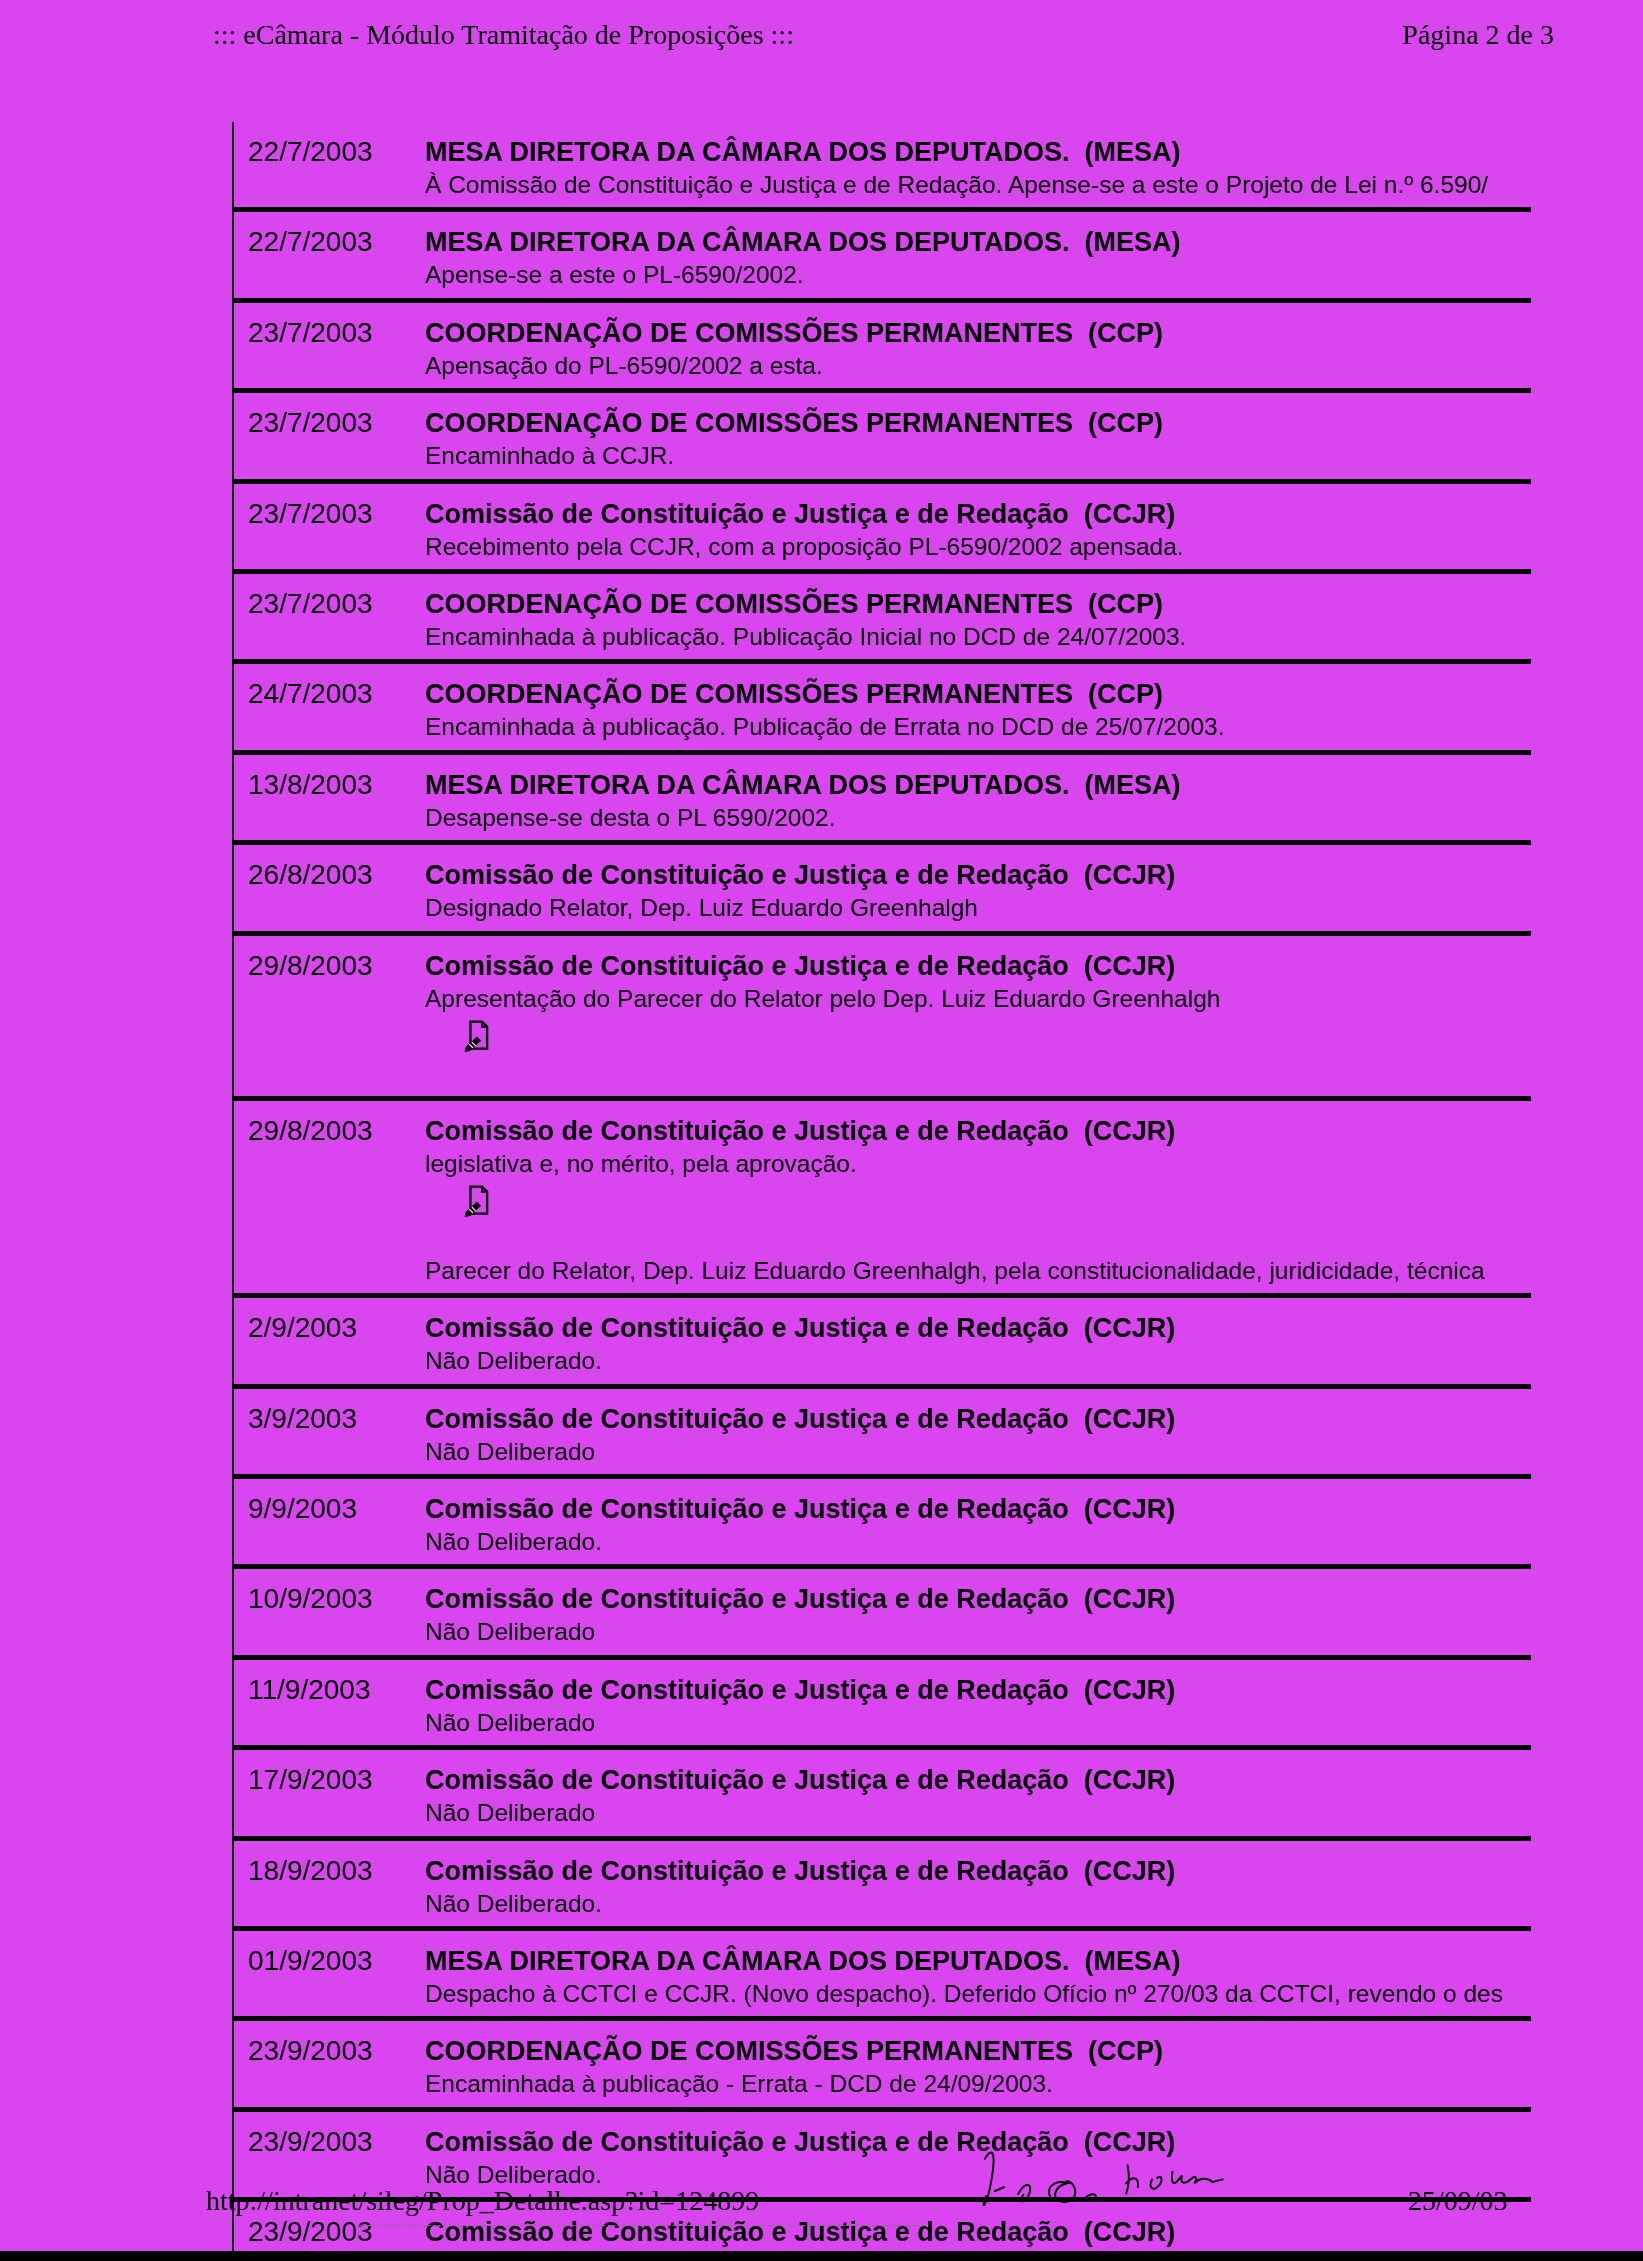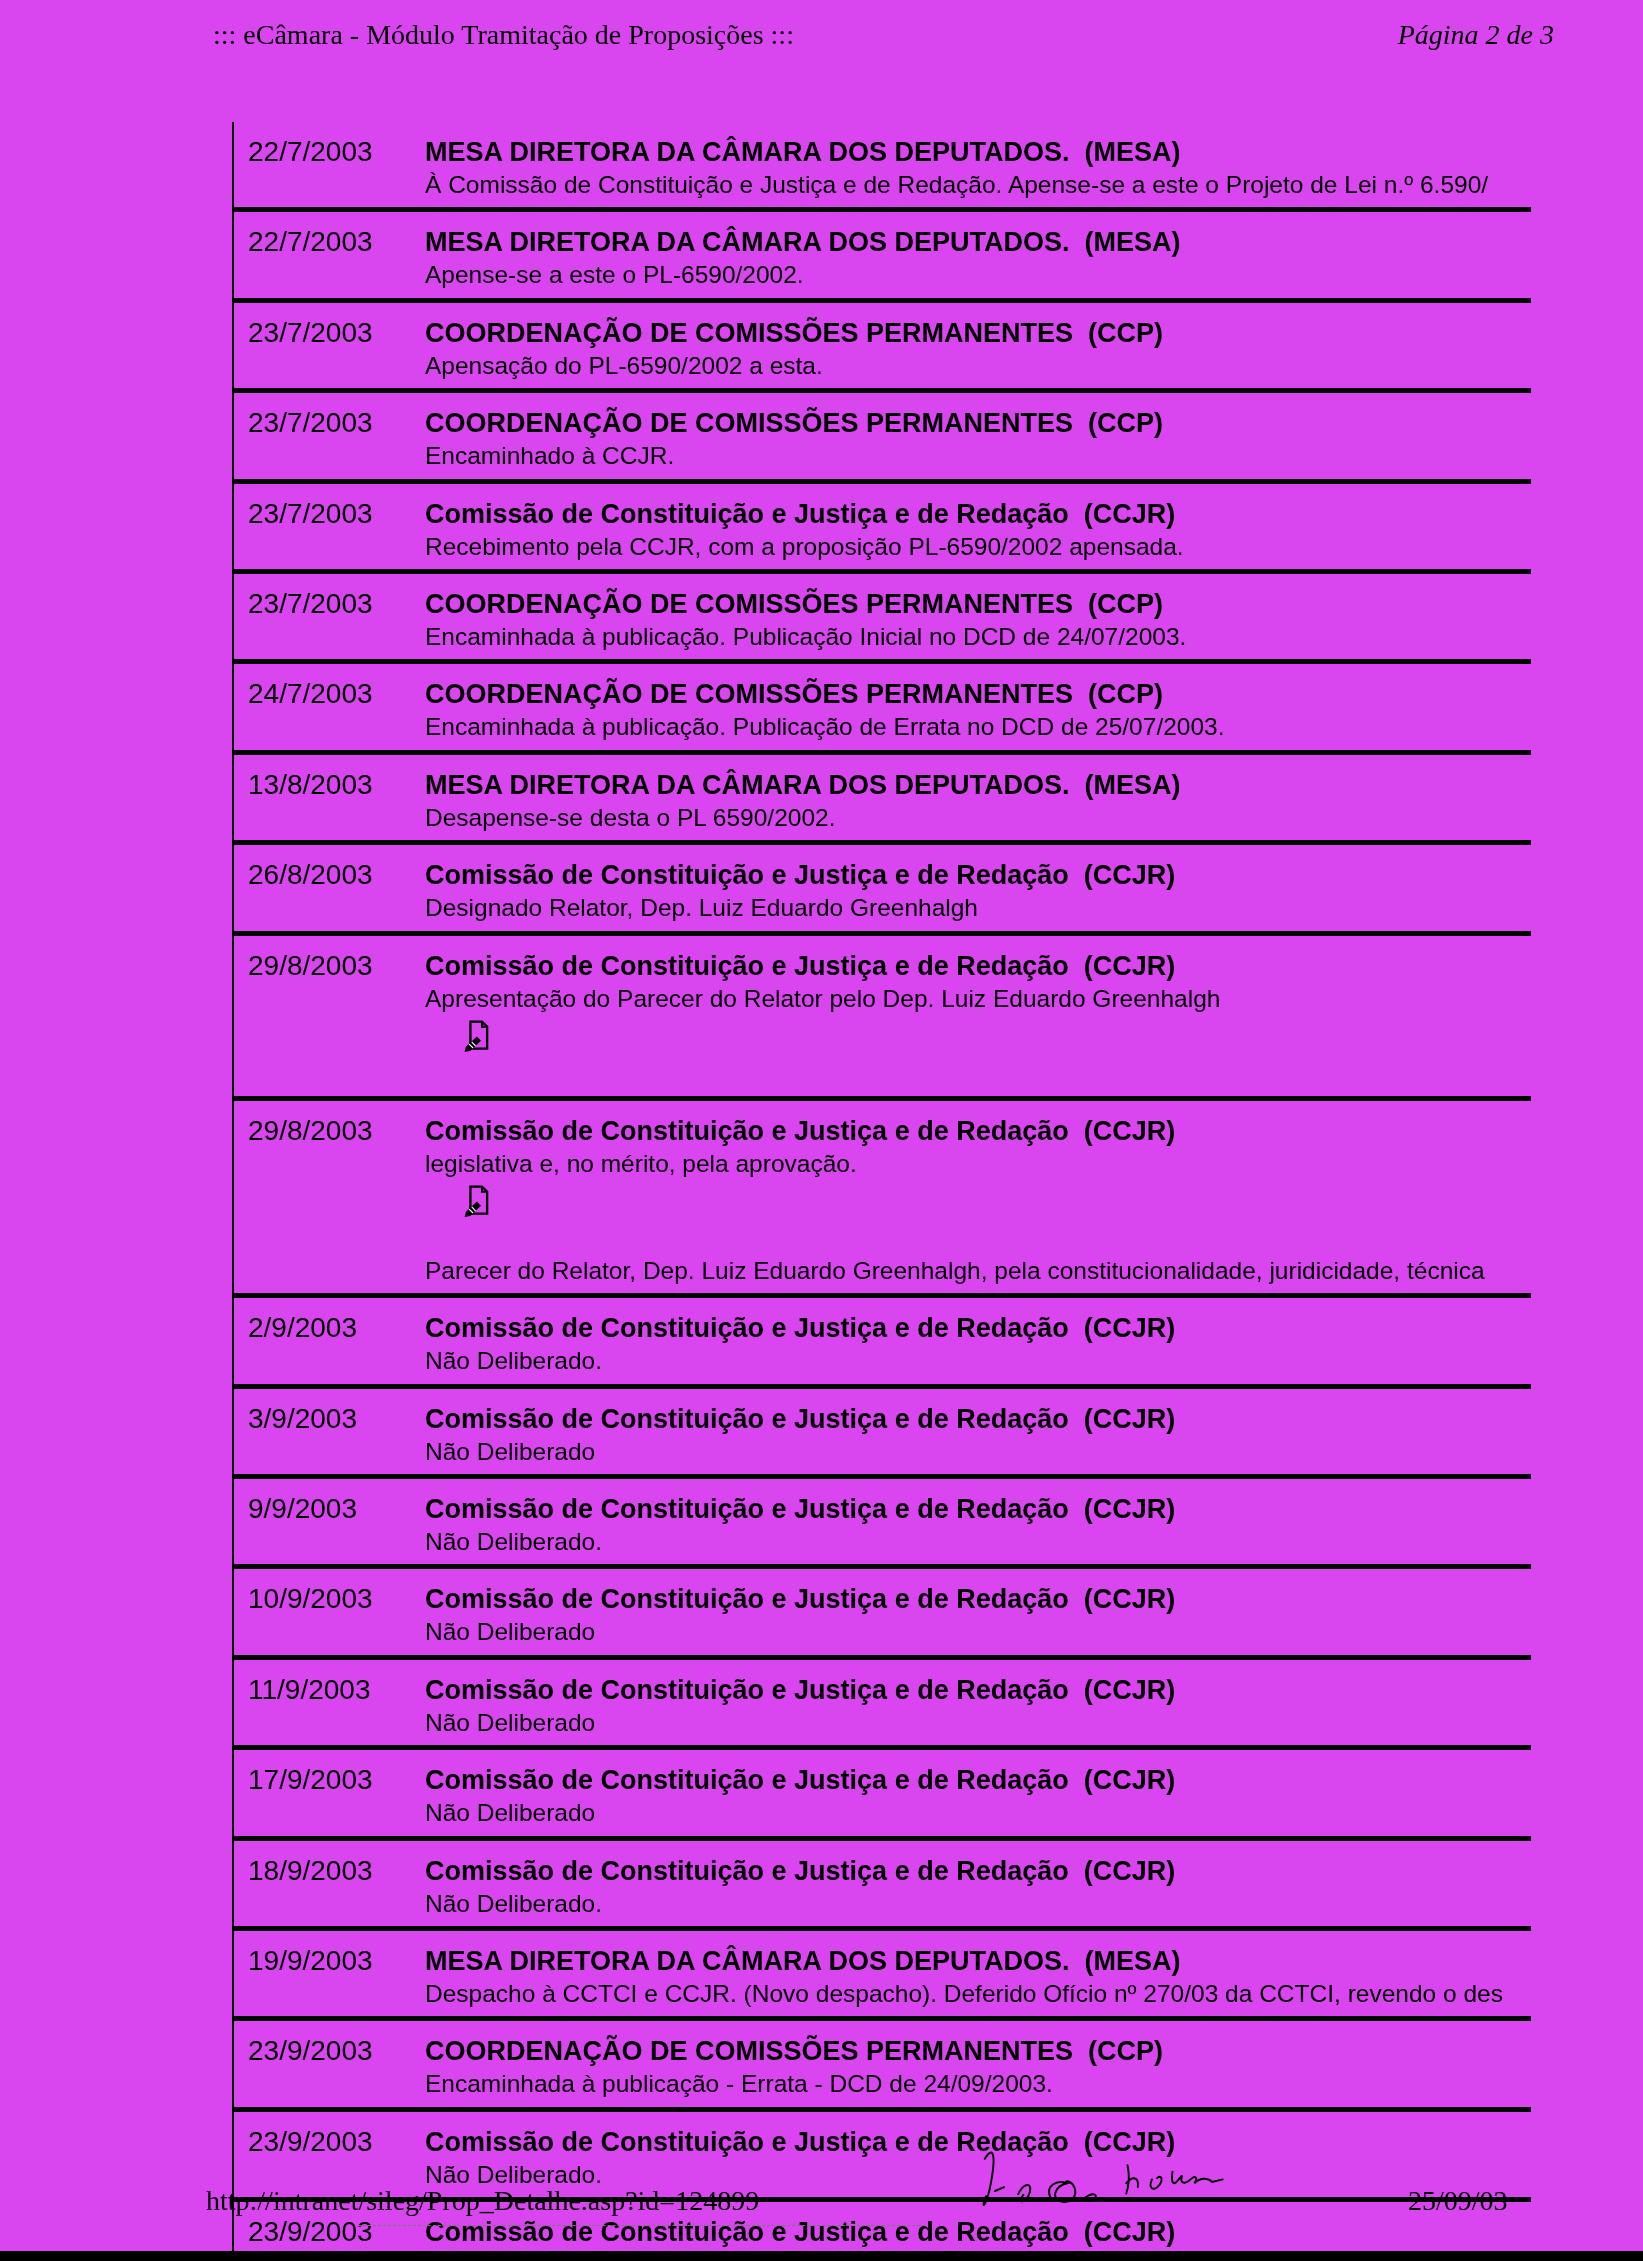--- a/index.html
+++ b/index.html
@@ -10,21 +10,21 @@
     overflow:hidden;
     font-family:"Liberation Sans", sans-serif;
   }
   
   .hdr{
     position:absolute;left:213px;top:18px;width:1341px;
     display:flex;justify-content:space-between;align-items:flex-start;
     font-family:"Liberation Serif", serif;font-size:28px;line-height:34px;
   }
   .hdr .title{white-space:pre;}
-  .hdr .pageno{white-space:pre;font-style:italic;}
+  .hdr .pageno{white-space:pre;}
   
   .ttable{
     position:absolute;left:232px;top:122px;width:1412px;
     border-left:2.6px solid #000;
   }
   .trow{
     border-bottom:5.8px solid #000;
     width:1297px;
     padding:13px 0 6.4px 0;
     display:flex;align-items:flex-start;
@@ -226,21 +226,21 @@
 
     <div class="trow">
       <div class="tdate">18/9/2003</div>
       <div class="taction">
         <div class="torg">Comissão de Constituição e Justiça e de Redação  (CCJR)</div>
       <div class="tdesc">Não Deliberado.</div>
         </div>
     </div>
 
     <div class="trow">
-      <div class="tdate">19/9/2003</div>
+      <div class="tdate">01/9/2003</div>
       <div class="taction">
         <div class="torg">MESA DIRETORA DA CÂMARA DOS DEPUTADOS.  (MESA)</div>
       <div class="tdesc">Despacho à CCTCI e CCJR. (Novo despacho). Deferido Ofício nº 270/03 da CCTCI, revendo o des</div>
         </div>
     </div>
 
     <div class="trow">
       <div class="tdate">23/9/2003</div>
       <div class="taction">
         <div class="torg">COORDENAÇÃO DE COMISSÕES PERMANENTES  (CCP)</div>

